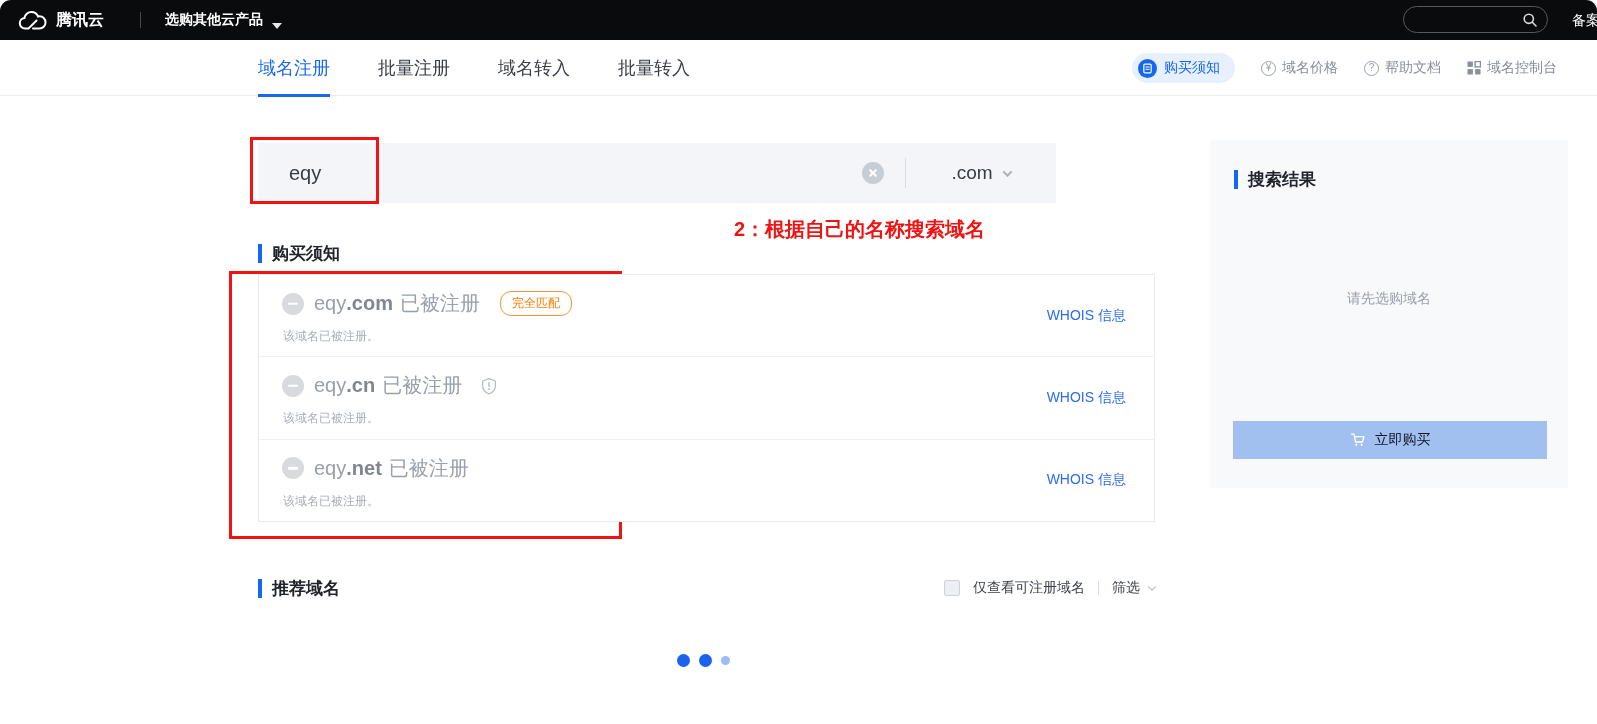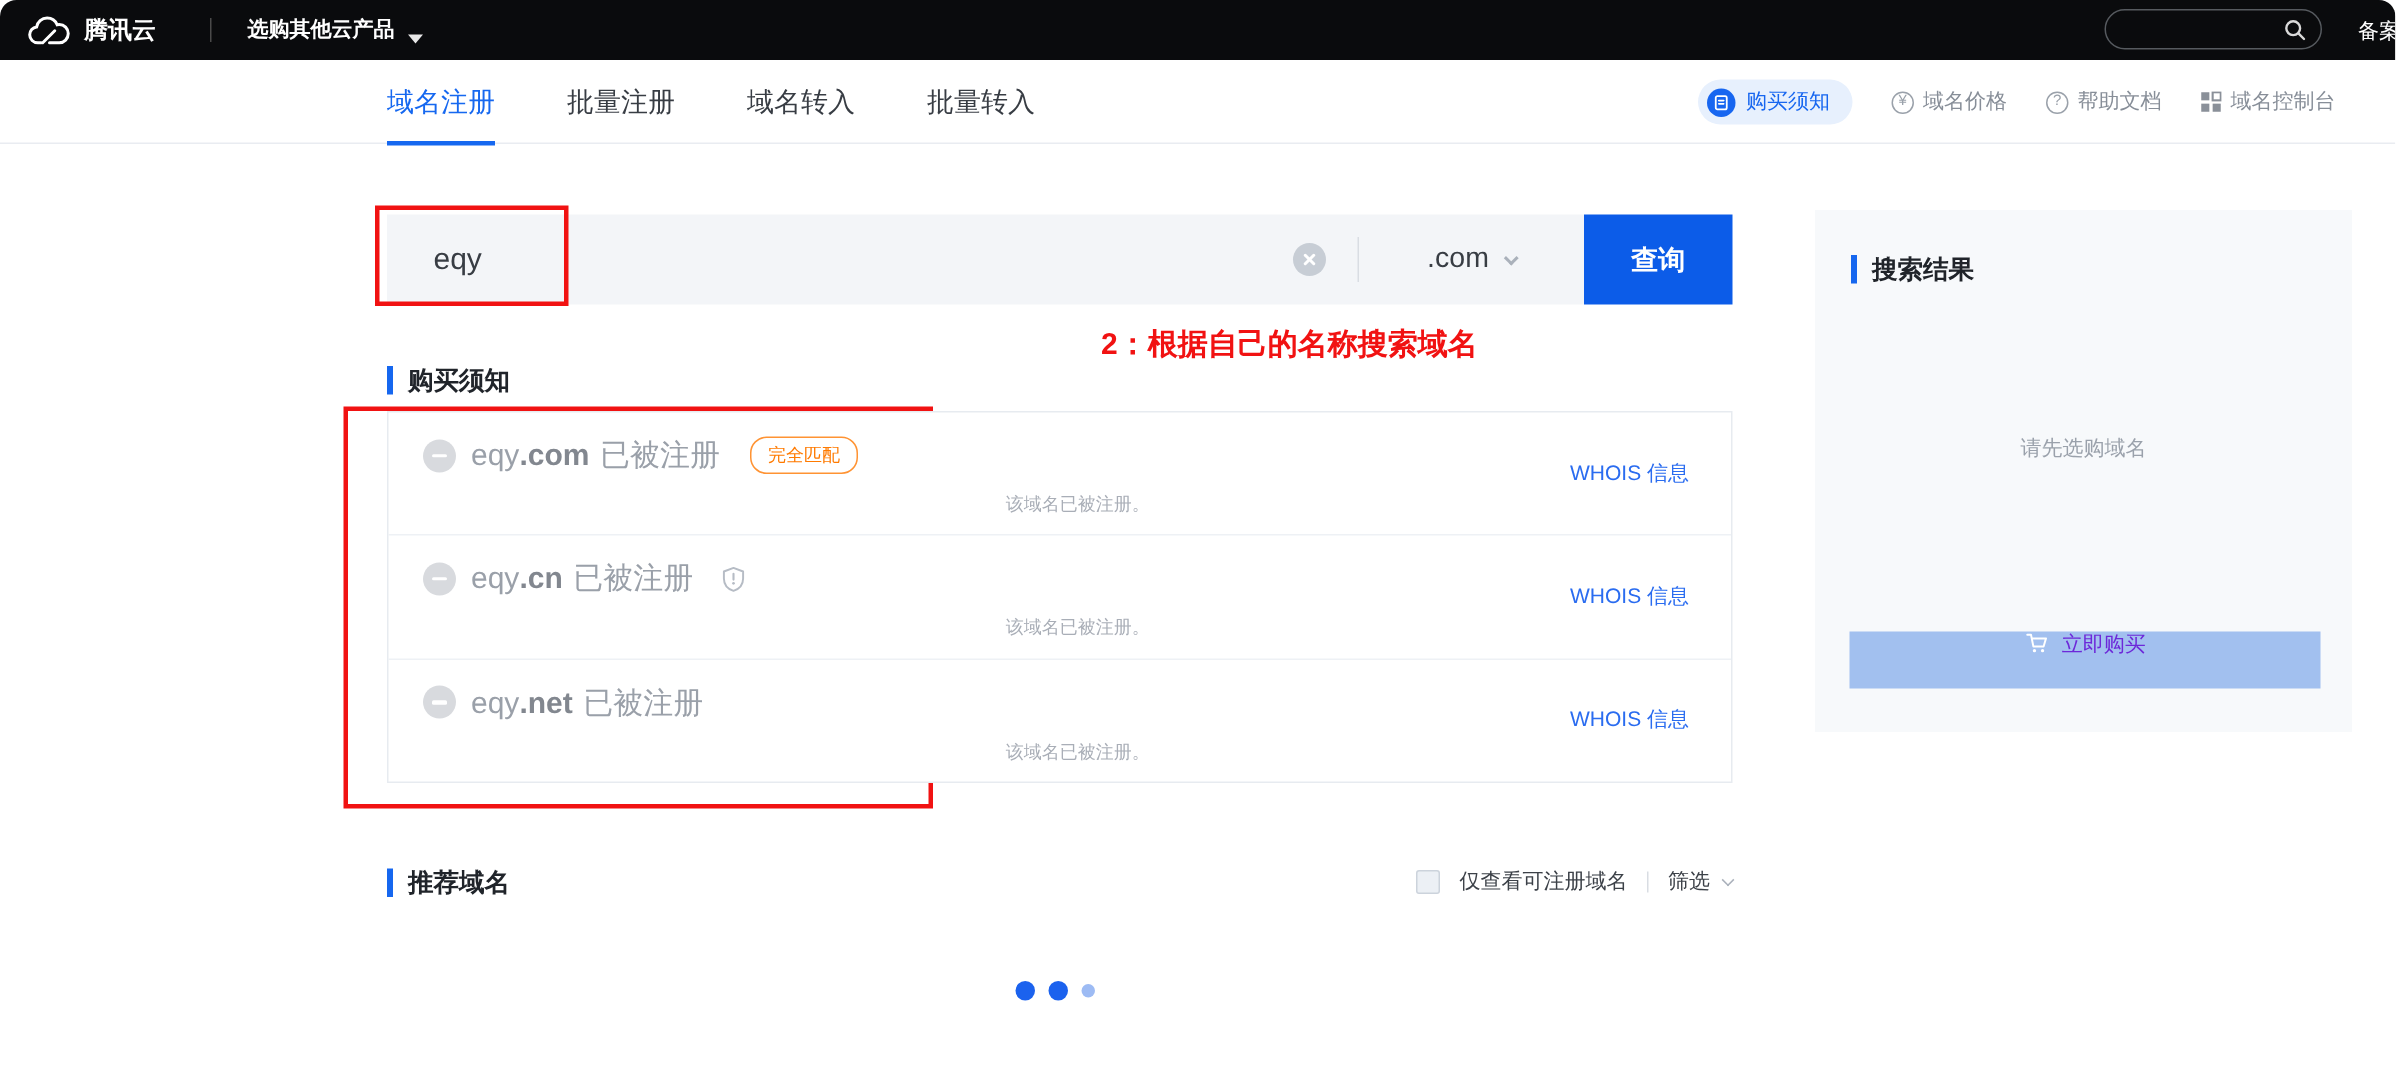--- a/index.html
+++ b/index.html
@@ -80,30 +80,30 @@
   .row-title{display:flex;align-items:center;gap:10px;}
   .minus-icon{width:22px;height:22px;border-radius:50%;background:#d8dade;position:relative;flex:none;}
   .minus-icon::before{content:"";position:absolute;left:50%;top:50%;transform:translate(-50%,-50%);
                       width:10px;height:2.5px;background:#fff;border-radius:1px;}
   .domain-title{font-size:20px;color:#9aa0a9;}
   .domain-title .tld{font-weight:bold;color:#82878f;}
   .domain-title .status{margin-left:7px;}
   .match-badge{margin-left:10px;font-size:12px;color:#ff7a00;border:1px solid #ff9333;border-radius:11px;
                padding:3px 11px;white-space:nowrap;}
   .shield-icon{margin-left:8px;display:flex;align-items:center;}
-  .row-note{margin:11px 0 0 1px;font-size:12px;color:#a9aeb7;text-align:center;}
+  .row-note{margin:11px 0 0 1px;font-size:12px;color:#a9aeb7;}
   .whois-link{position:absolute;right:28px;top:50%;transform:translateY(-50%);font-size:14px;
               color:#2a6cf0;cursor:pointer;}
 
   
   .cart-panel{position:absolute;left:1210px;top:140px;width:358px;height:348px;background:#f7f9fb;}
   .cart-title{position:absolute;left:24px;top:28px;}
   .cart-empty{position:absolute;left:0;right:0;top:150px;text-align:center;color:#9aa1ab;font-size:14px;}
-  .buy-btn{position:absolute;left:23px;top:281px;width:314px;height:38px;background:#a2c0ef;color:#6d28d9;
-           font-size:14px;border:0;display:flex;align-items:flex-start;justify-content:center;gap:9px;
+  .buy-btn{position:absolute;left:23px;top:281px;width:314px;height:38px;background:#a2c0ef;color:#0f172a;
+           font-size:14px;border:0;display:flex;align-items:center;justify-content:center;gap:9px;
            cursor:pointer;font-family:Liberation Serif, serif;}
 
   
   .filter-row{position:absolute;top:579px;right:442px;display:flex;align-items:center;gap:13px;
               font-size:14px;color:#3c4148;}
   .checkbox{width:16px;height:16px;background:#ecf0f5;border:1px solid #ccd3dc;border-radius:2px;cursor:pointer;}
   .v-divider{width:1px;height:14px;background:#d9dde3;}
   .filter-dd{display:flex;align-items:center;gap:9px;cursor:pointer;}
   .chev-sm{display:inline-block;width:6px;height:6px;border-right:1.6px solid #aab1bb;
            border-bottom:1.6px solid #aab1bb;transform:rotate(45deg) translate(-1px,-1px);}
@@ -193,21 +193,20 @@
 
   <div class="search-field">
     <input value="eqy" style="">
     <span class="clear-btn"></span>
     <span class="field-divider"></span>
     <div class="tld-select">
       <span>.com</span>
       <span class="chev"></span>
     </div>
   </div>
-  <button class="query-btn">查询</button>
 
   <div class="annotation-text">2：根据自己的名称搜索域名</div>
   <div class="red-box red-box-input"></div>
   <div class="red-box red-box-results"></div>
 
   <div class="section-title results-title">
     <span class="title-bar"></span>
     <span class="title-text">购买须知</span>
   </div>
 

